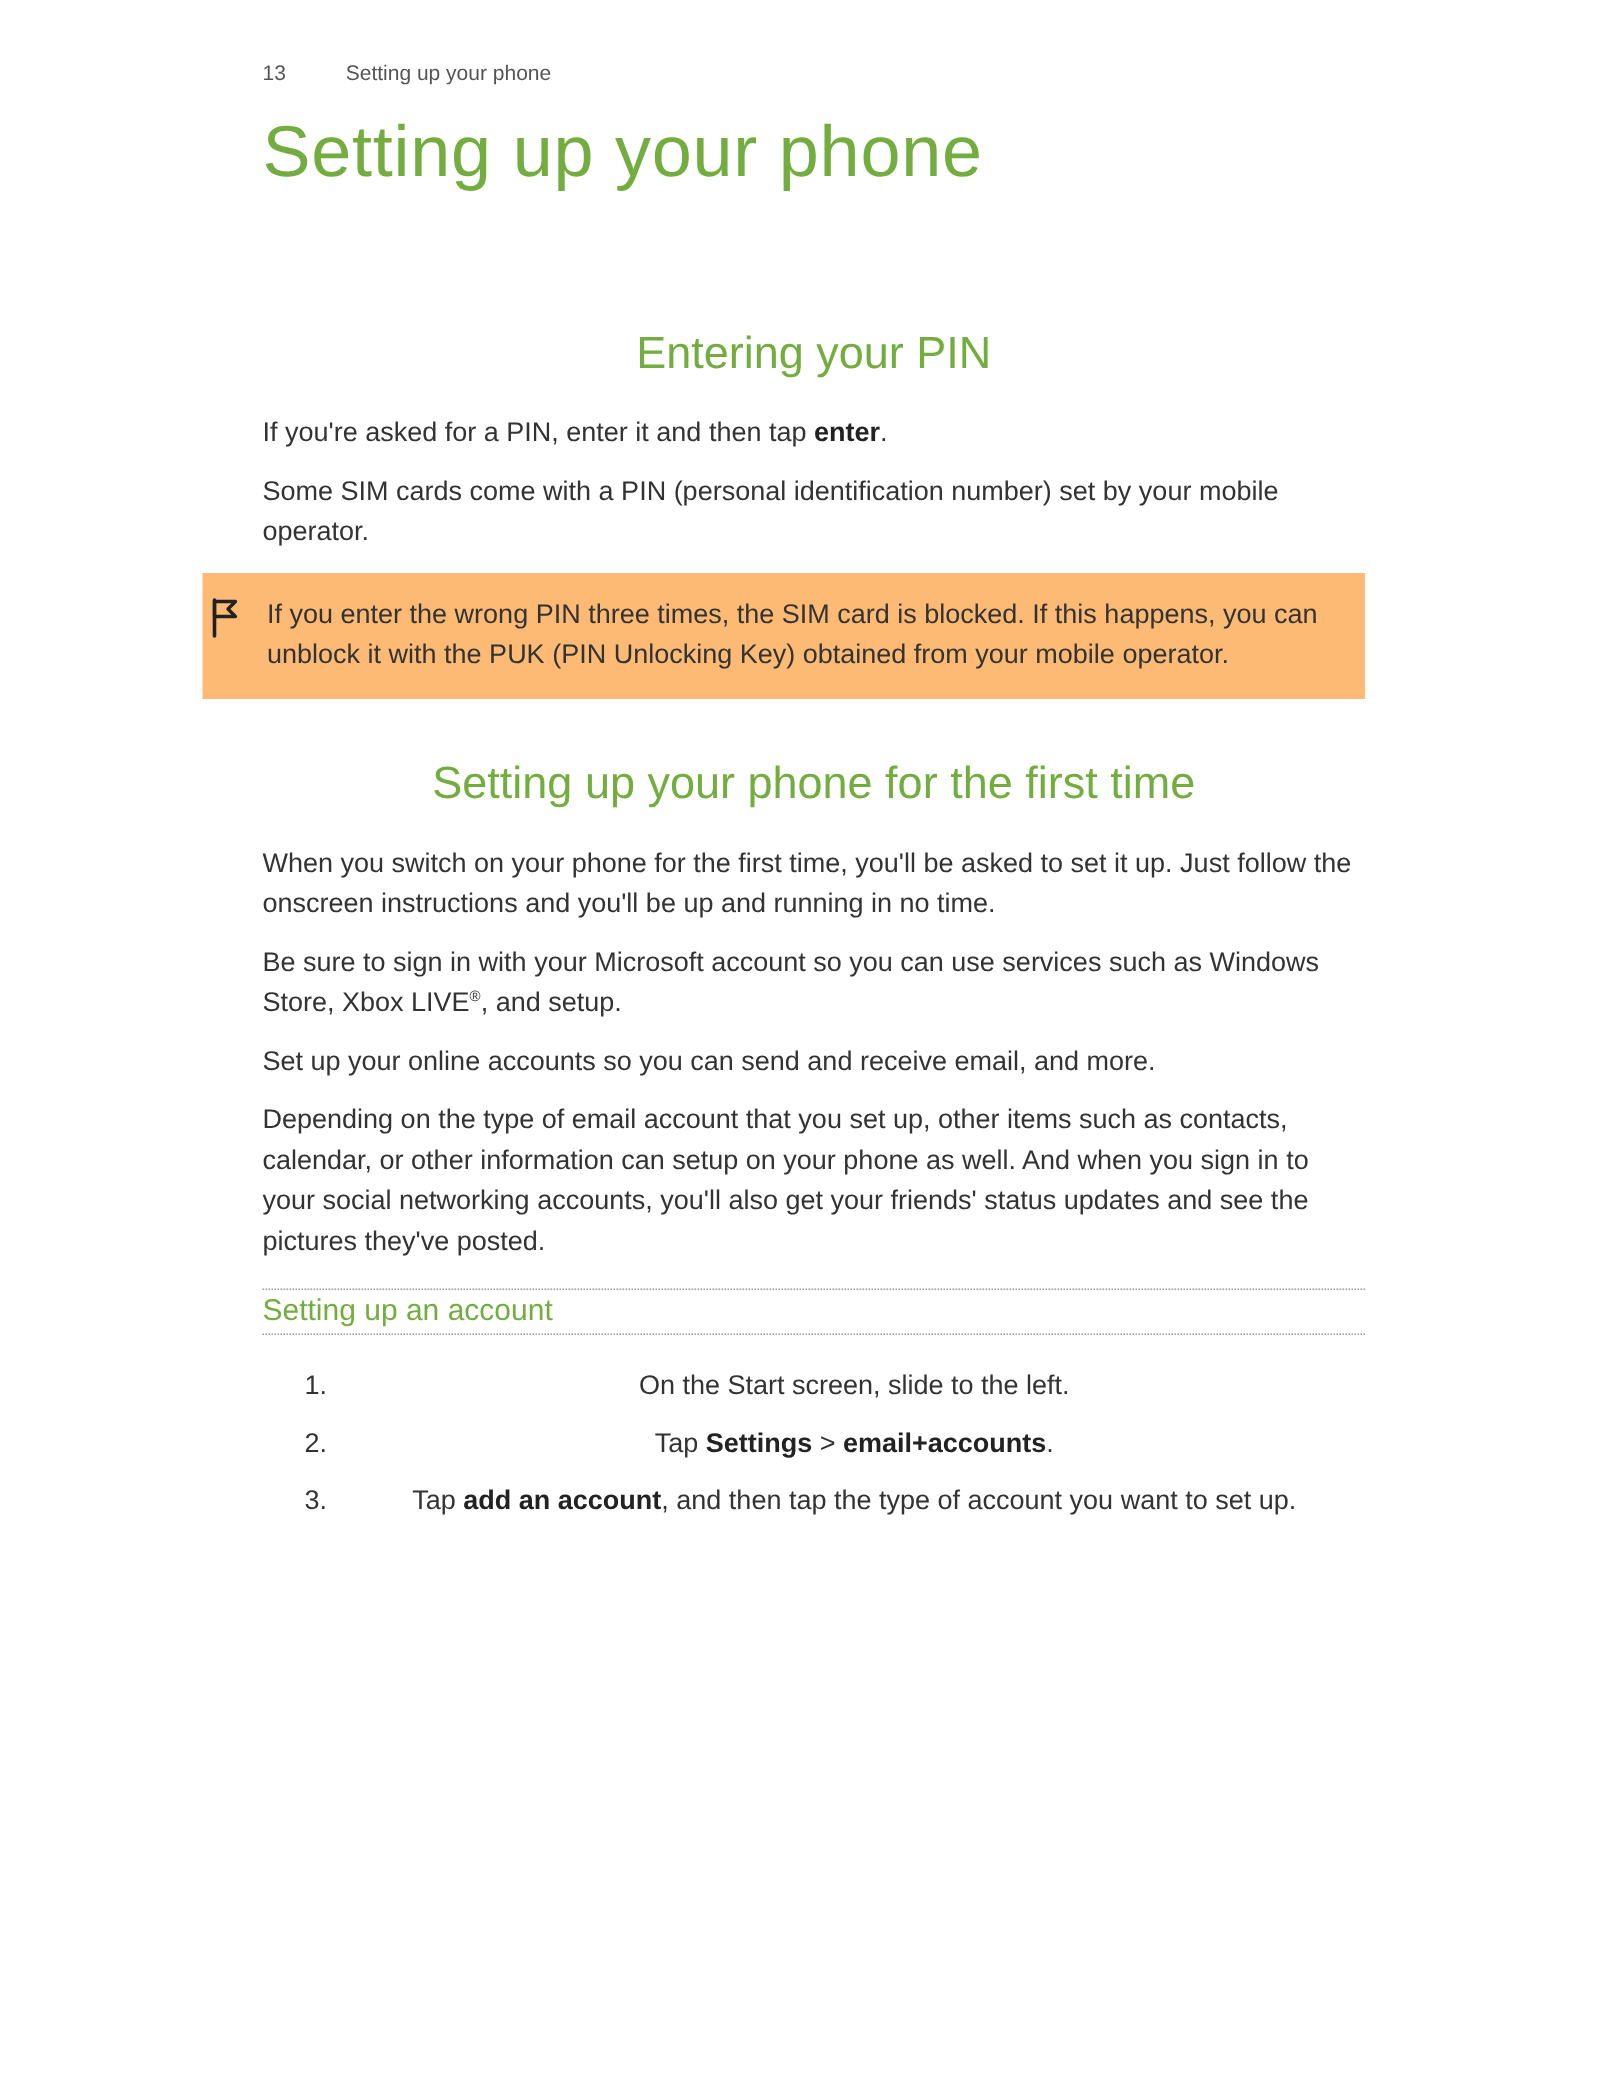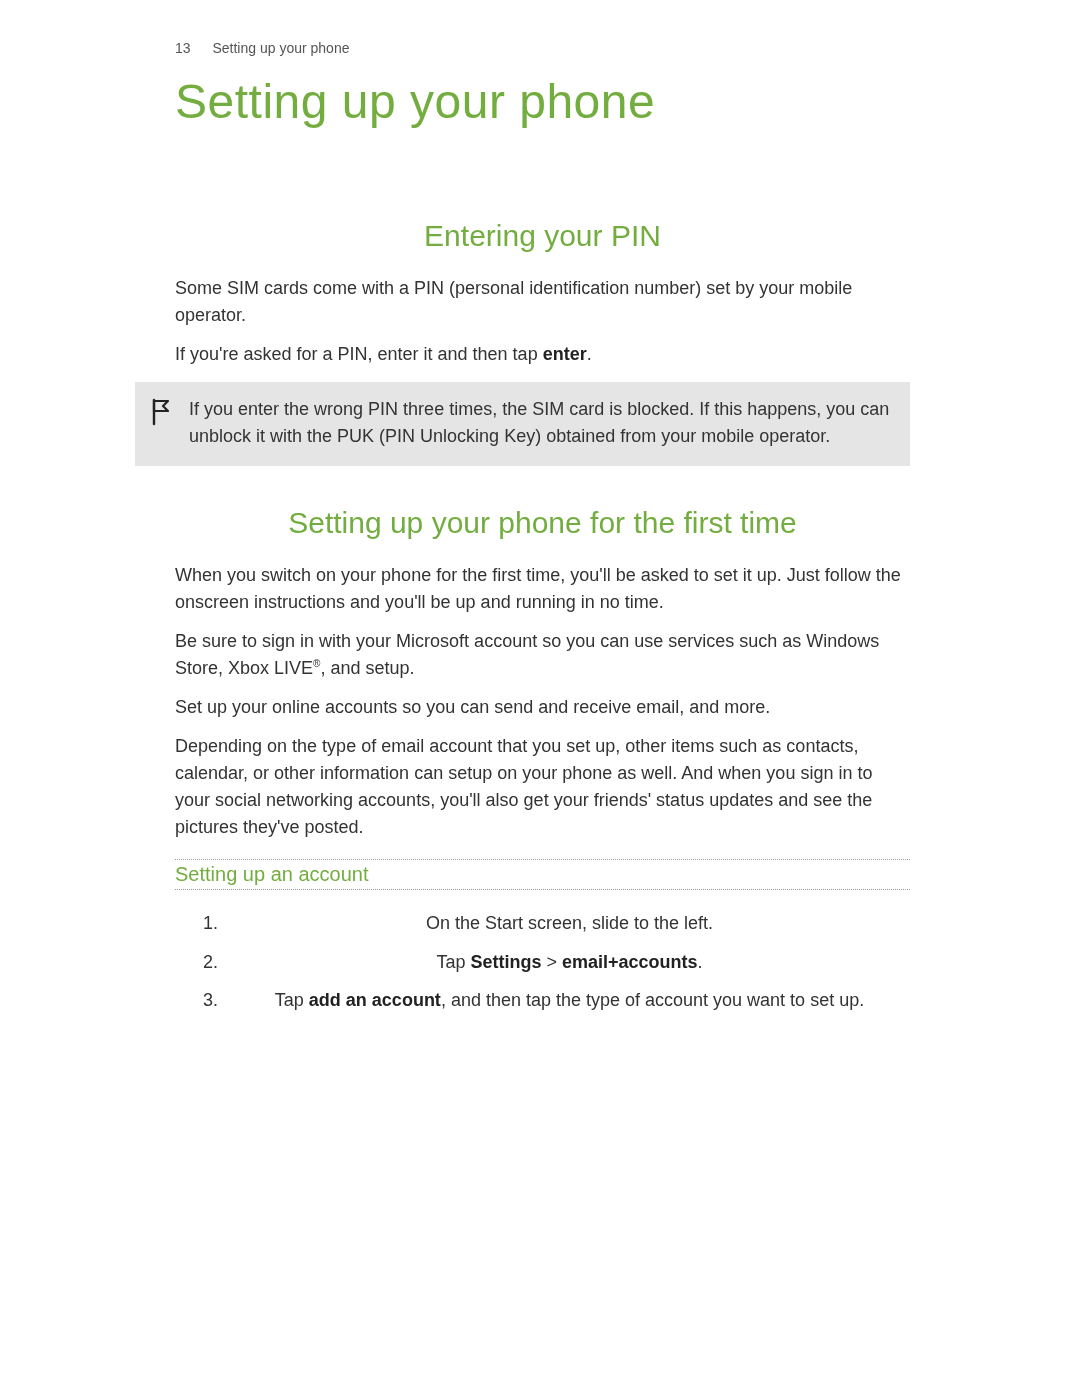--- a/index.html
+++ b/index.html
@@ -14,21 +14,21 @@
     position: relative;
     box-sizing: border-box;
     padding: 40px 170px 40px 175px;
   }
   .header-line {
     font-size: 14px;
     color: #555;
     margin-top: 0;
     margin-bottom: 18px;
   }
-  .header-line .pnum { margin-right: 18px; text-align: center; }
+  .header-line .pnum { margin-right: 36px; text-align: center; }
   h1.page-title {
     font-weight: 300;
     color: #73ad3f;
     font-size: 48px;
     margin: 0 0 90px 0;
     letter-spacing: 0.5px;
   }
   h2.section-title {
     font-weight: 400;
     color: #73ad3f;
@@ -38,23 +38,23 @@
   }
   p.body {
     font-size: 18px;
     line-height: 1.5;
     color: #333;
     margin: 12px 0;
   }
   .bold { font-weight: 600; color: #222; }
 
   .note-box {
-    background: #e5e5e5;
+    background: #fdba74;
     margin: 14px 0 24px -40px;
-    padding: 14px 20px 16px 16px;
+    padding: 14px 20px 16px 5px;
     display: flex;
     width: calc(100% + 40px);
     box-sizing: border-box;
   }
   .note-icon {
     flex: 0 0 38px;
     display: flex;
     justify-content: flex-start;
     align-items: flex-start;
     padding-top: 2px;
@@ -96,24 +96,24 @@
 <div class="page">
 
   <div class="header-line">
     <span class="pnum">13</span>
     <span>Setting up your phone</span>
   </div>
 
   <h1 class="page-title">Setting up your phone</h1>
 
   <h2 class="section-title">Entering your PIN</h2>
-  <p class="body">Some SIM cards come with a PIN (personal identification number) set by your mobile operator.</p>
   <p class="body">
     <span>If you're asked for a PIN, enter it and then tap </span><span class="bold">enter</span><span>.</span>
   </p>
+  <p class="body">Some SIM cards come with a PIN (personal identification number) set by your mobile operator.</p>
 
   <div class="note-box">
     <div class="note-icon">
       <svg width="22" height="28" viewBox="0 0 22 28">
         <path d="M3 2 L3 26" stroke="#222" stroke-width="2.4" fill="none" stroke-linecap="round"></path>
         <path d="M3 3 L17 3 L12 8 L17 13 L3 13 Z" fill="none" stroke="#222" stroke-width="2.2" stroke-linejoin="round"></path>
       </svg>
     </div>
     <div class="note-text">If you enter the wrong PIN three times, the SIM card is blocked. If this happens, you can unblock it with the PUK (PIN Unlocking Key) obtained from your mobile operator.</div>
   </div>

